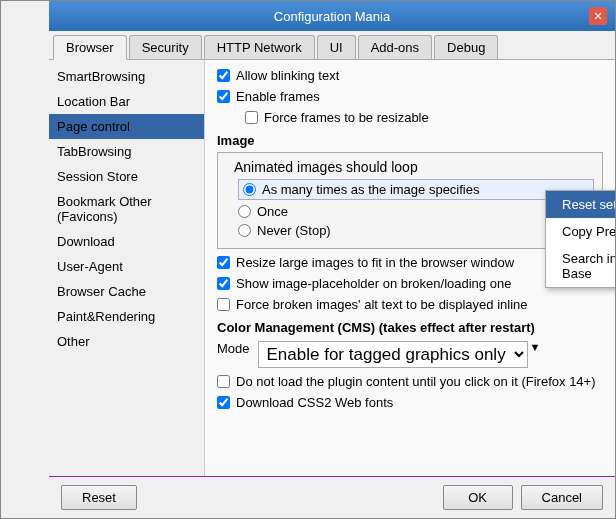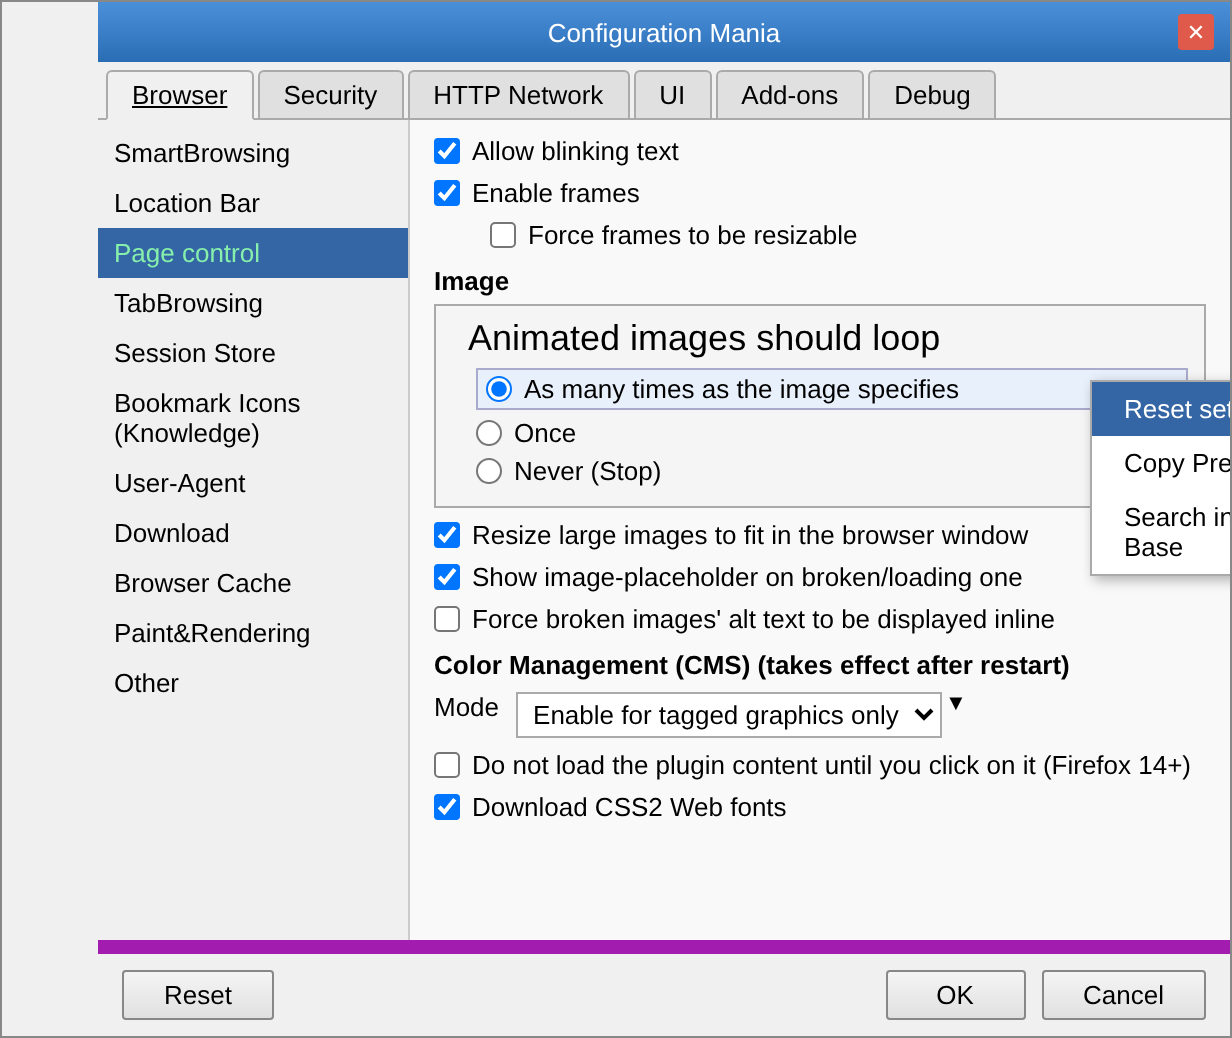--- a/index.html
+++ b/index.html
@@ -65,42 +65,41 @@
       background: #e0e0e0;
       margin-right: 2px;
       border-radius: 3px 3px 0 0;
       font-size: 13px;
     }
     .tab.active {
       background: #f0f0f0;
       border-bottom: 1px solid #f0f0f0;
       margin-bottom: -1px;
       z-index: 1;
-      text-decoration: underline;
     }
     .content-area {
       display: flex;
       flex: 1;
       overflow: hidden;
     }
     .sidebar {
       width: 156px;
       background: #f0f0f0;
       border-right: 1px solid #ccc;
       padding: 4px 0;
     }
     .sidebar-item {
       padding: 5px 8px;
       cursor: pointer;
       font-size: 13px;
       color: #000;
     }
     .sidebar-item.active {
       background: #3465a4;
-      color: #86efac;
+      color: #000000;
     }
     .main-panel {
       flex: 1;
       padding: 8px 12px;
       overflow-y: auto;
       position: relative;
       background: #f9f9f9;
     }
     .main-panel::-webkit-scrollbar {
       width: 14px;
@@ -122,21 +121,21 @@
       margin-right: 6px;
     }
     .section-label {
       font-weight: bold;
       margin: 8px 0 4px 0;
       font-size: 13px;
     }
     .sub-label {
       margin-left: 8px;
       margin-bottom: 4px;
-      font-size: 18px;
+      font-size: 14px;
     }
     .radio-group {
       margin-left: 12px;
     }
     .radio-row {
       display: flex;
       align-items: center;
       margin-bottom: 4px;
       position: relative;
     }
@@ -176,27 +175,27 @@
     .mode-row {
       display: flex;
       align-items: flex-start;
       margin: 6px 0;
     }
     .mode-label {
       margin-right: 8px;
       font-size: 13px;
     }
     .mode-select {
-      font-size: 13px;
+      font-size: 17px;
       padding: 2px 4px;
       border: 1px solid #aaa;
       background: white;
     }
     .bottom-bar {
-      border-top: 7px solid #a21caf;
+      border-top: 1px solid #a21caf;
       padding: 8px 12px;
       display: flex;
       justify-content: space-between;
       align-items: center;
       background: #f0f0f0;
     }
     .btn {
       padding: 4px 20px;
       font-size: 13px;
       border: 1px solid #888;
@@ -231,23 +230,23 @@
   </div>
 
   <div class="content-area">
 
     <div class="sidebar">
       <div class="sidebar-item">SmartBrowsing</div>
       <div class="sidebar-item">Location Bar</div>
       <div class="sidebar-item active">Page control</div>
       <div class="sidebar-item">TabBrowsing</div>
       <div class="sidebar-item">Session Store</div>
-      <div class="sidebar-item">Bookmark Icons (Knowledge)</div>
+      <div class="sidebar-item">Bookmark Other (Favicons)</div>
+      <div class="sidebar-item">Download</div>
       <div class="sidebar-item">User-Agent</div>
-      <div class="sidebar-item">Download</div>
       <div class="sidebar-item">Browser Cache</div>
       <div class="sidebar-item">Paint&amp;Rendering</div>
       <div class="sidebar-item">Other</div>
     </div>
 
     <div class="main-panel">
 
       <div class="check-row">
         <input type="checkbox" checked="" style="">
         <label>Allow blinking text</label>

